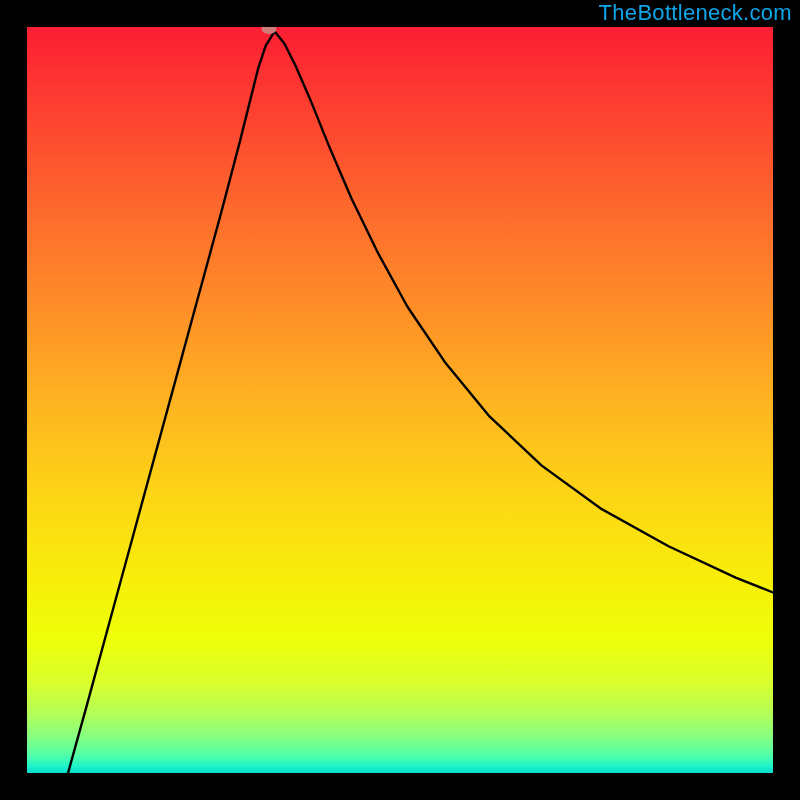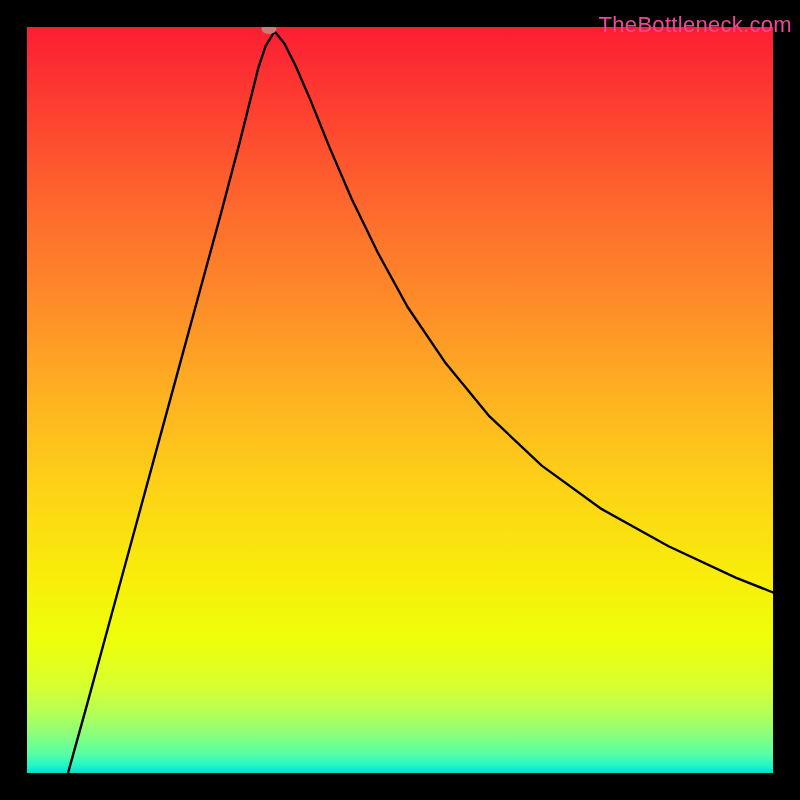--- a/index.html
+++ b/index.html
@@ -12,23 +12,23 @@
     font-family: Arial, Helvetica, sans-serif;
   }
   .stage {
     position: relative;
     width: 800px;
     height: 800px;
     background: #000000;
   }
   .watermark {
     position: absolute;
-    top: 12px;
+    top: 0;
     right: 8px;
-    color: #ec4899;
+    color: #0ea5e9;
     font-size: 22px;
     letter-spacing: 0.3px;
     font-weight: 400;
     z-index: 20;
     user-select: none;
   }
   .plot {
     position: absolute;
     left: 27px;
     top: 27px;

